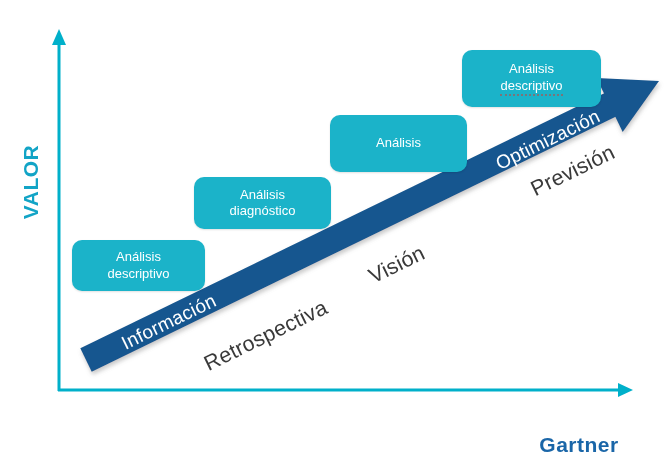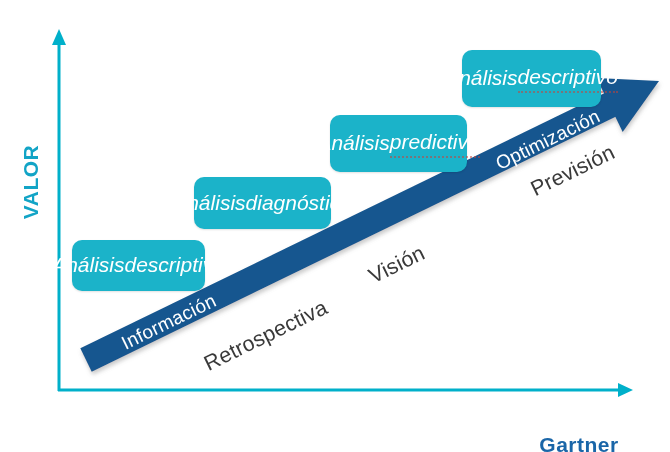--- a/index.html
+++ b/index.html
@@ -4,24 +4,23 @@
 <style>
   html,body{margin:0;padding:0;background:#fff;}
   .stage{
     position:relative;width:670px;height:452px;background:#ffffff;
     font-family:"Liberation Sans", sans-serif;overflow:hidden;
   }
   .axes-svg,.arrow-svg{position:absolute;left:0;top:0;z-index:1;}
   .arrow-svg{z-index:2;}
   .box{
     position:absolute;background:#1bb3c9;border-radius:10px;color:#ffffff;
-    display:flex;flex-direction:row;align-items:center;justify-content:center;
-    font-size:21px;line-height:1.26;text-align:center;z-index:4;
+    display:flex;flex-direction:column;align-items:center;justify-content:center;
+    font-size:13px;line-height:1.26;text-align:center;z-index:4;
     box-shadow:0 1px 2px rgba(0,0,0,.12);
-    font-style:italic;
   }
   .squiggle{border-bottom:2px dotted rgba(198,66,56,.55);}
   .rot{
     position:absolute;transform:translate(-50%,-50%) rotate(-26deg);
     white-space:nowrap;z-index:3;
   }
   .on-arrow{color:#ffffff;font-size:19px;letter-spacing:.3px;}
   .below-arrow{color:#3a3a3a;font-size:21.5px;letter-spacing:.2px;}
   .axis-label{
     position:absolute;font-weight:bold;font-size:21px;color:#12a4c6;
@@ -63,21 +62,20 @@
     <span>descriptivo</span>
   </div>
 
   <div class="box" style="left:194px;top:177px;width:137px;height:52px;">
     <span>Análisis</span>
     <span>diagnóstico</span>
   </div>
 
   <div class="box" style="left:330px;top:115px;width:137px;height:57px;">
     <span>Análisis</span>
-    <span class="squiggle">predictivo</span>
   </div>
 
   <div class="box" style="left:462px;top:50px;width:139px;height:57px;">
     <span>Análisis</span>
     <span class="squiggle">descriptivo</span>
   </div>
 
   <div class="rot on-arrow" style="left:169px;top:322px;">Información</div>
   <div class="rot on-arrow" style="left:548px;top:140px;">Optimización</div>
 

